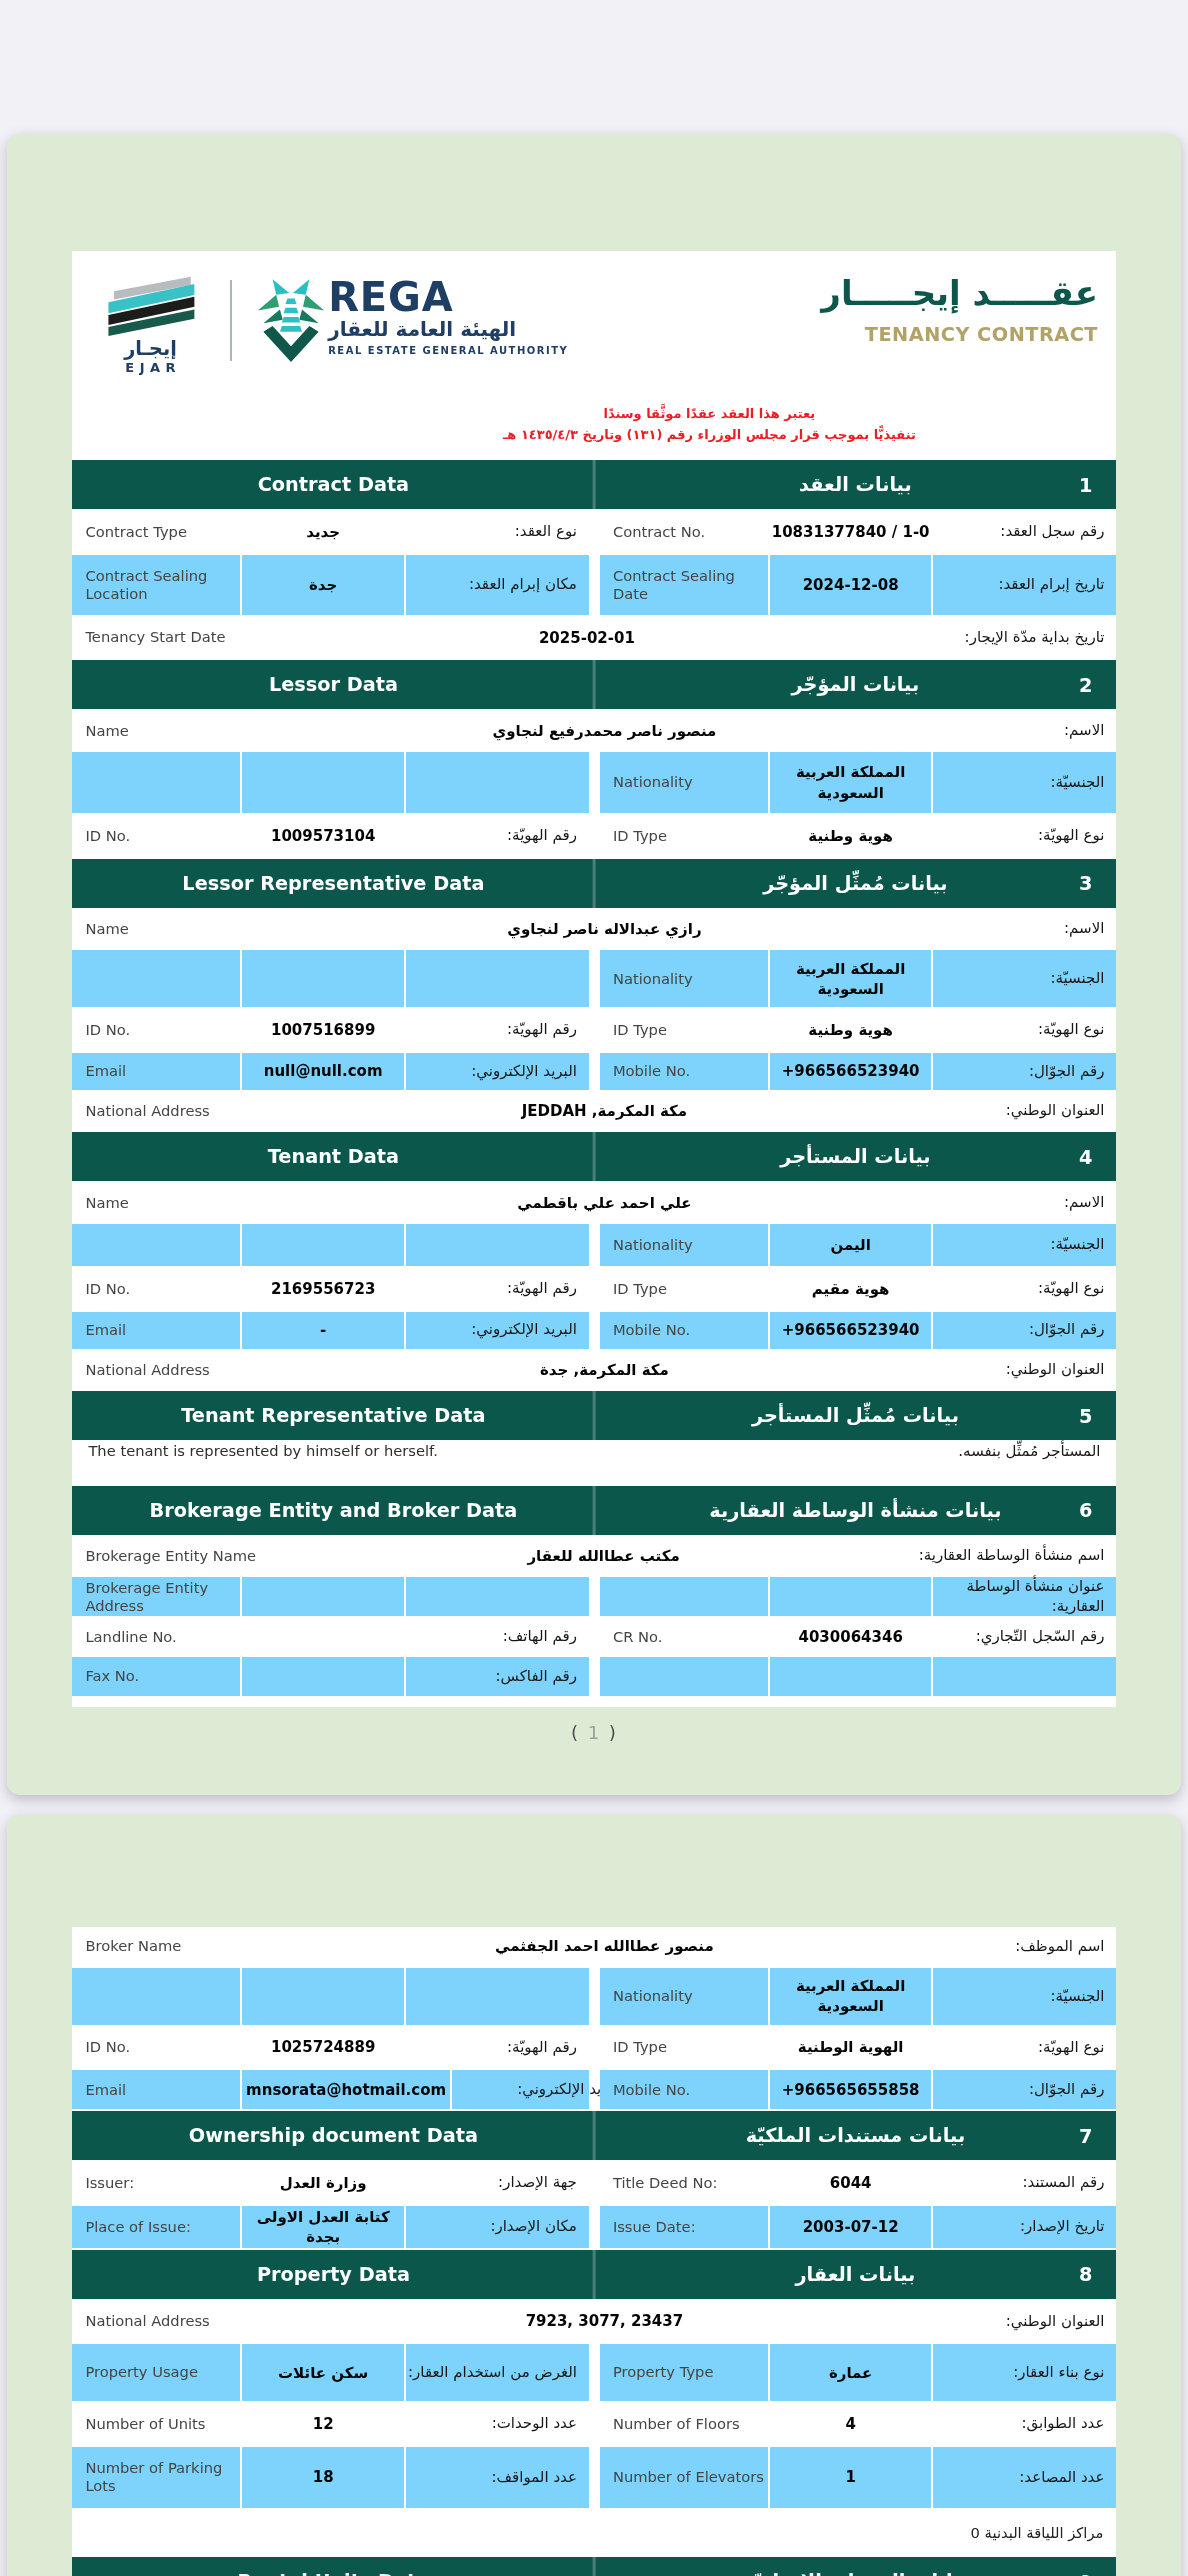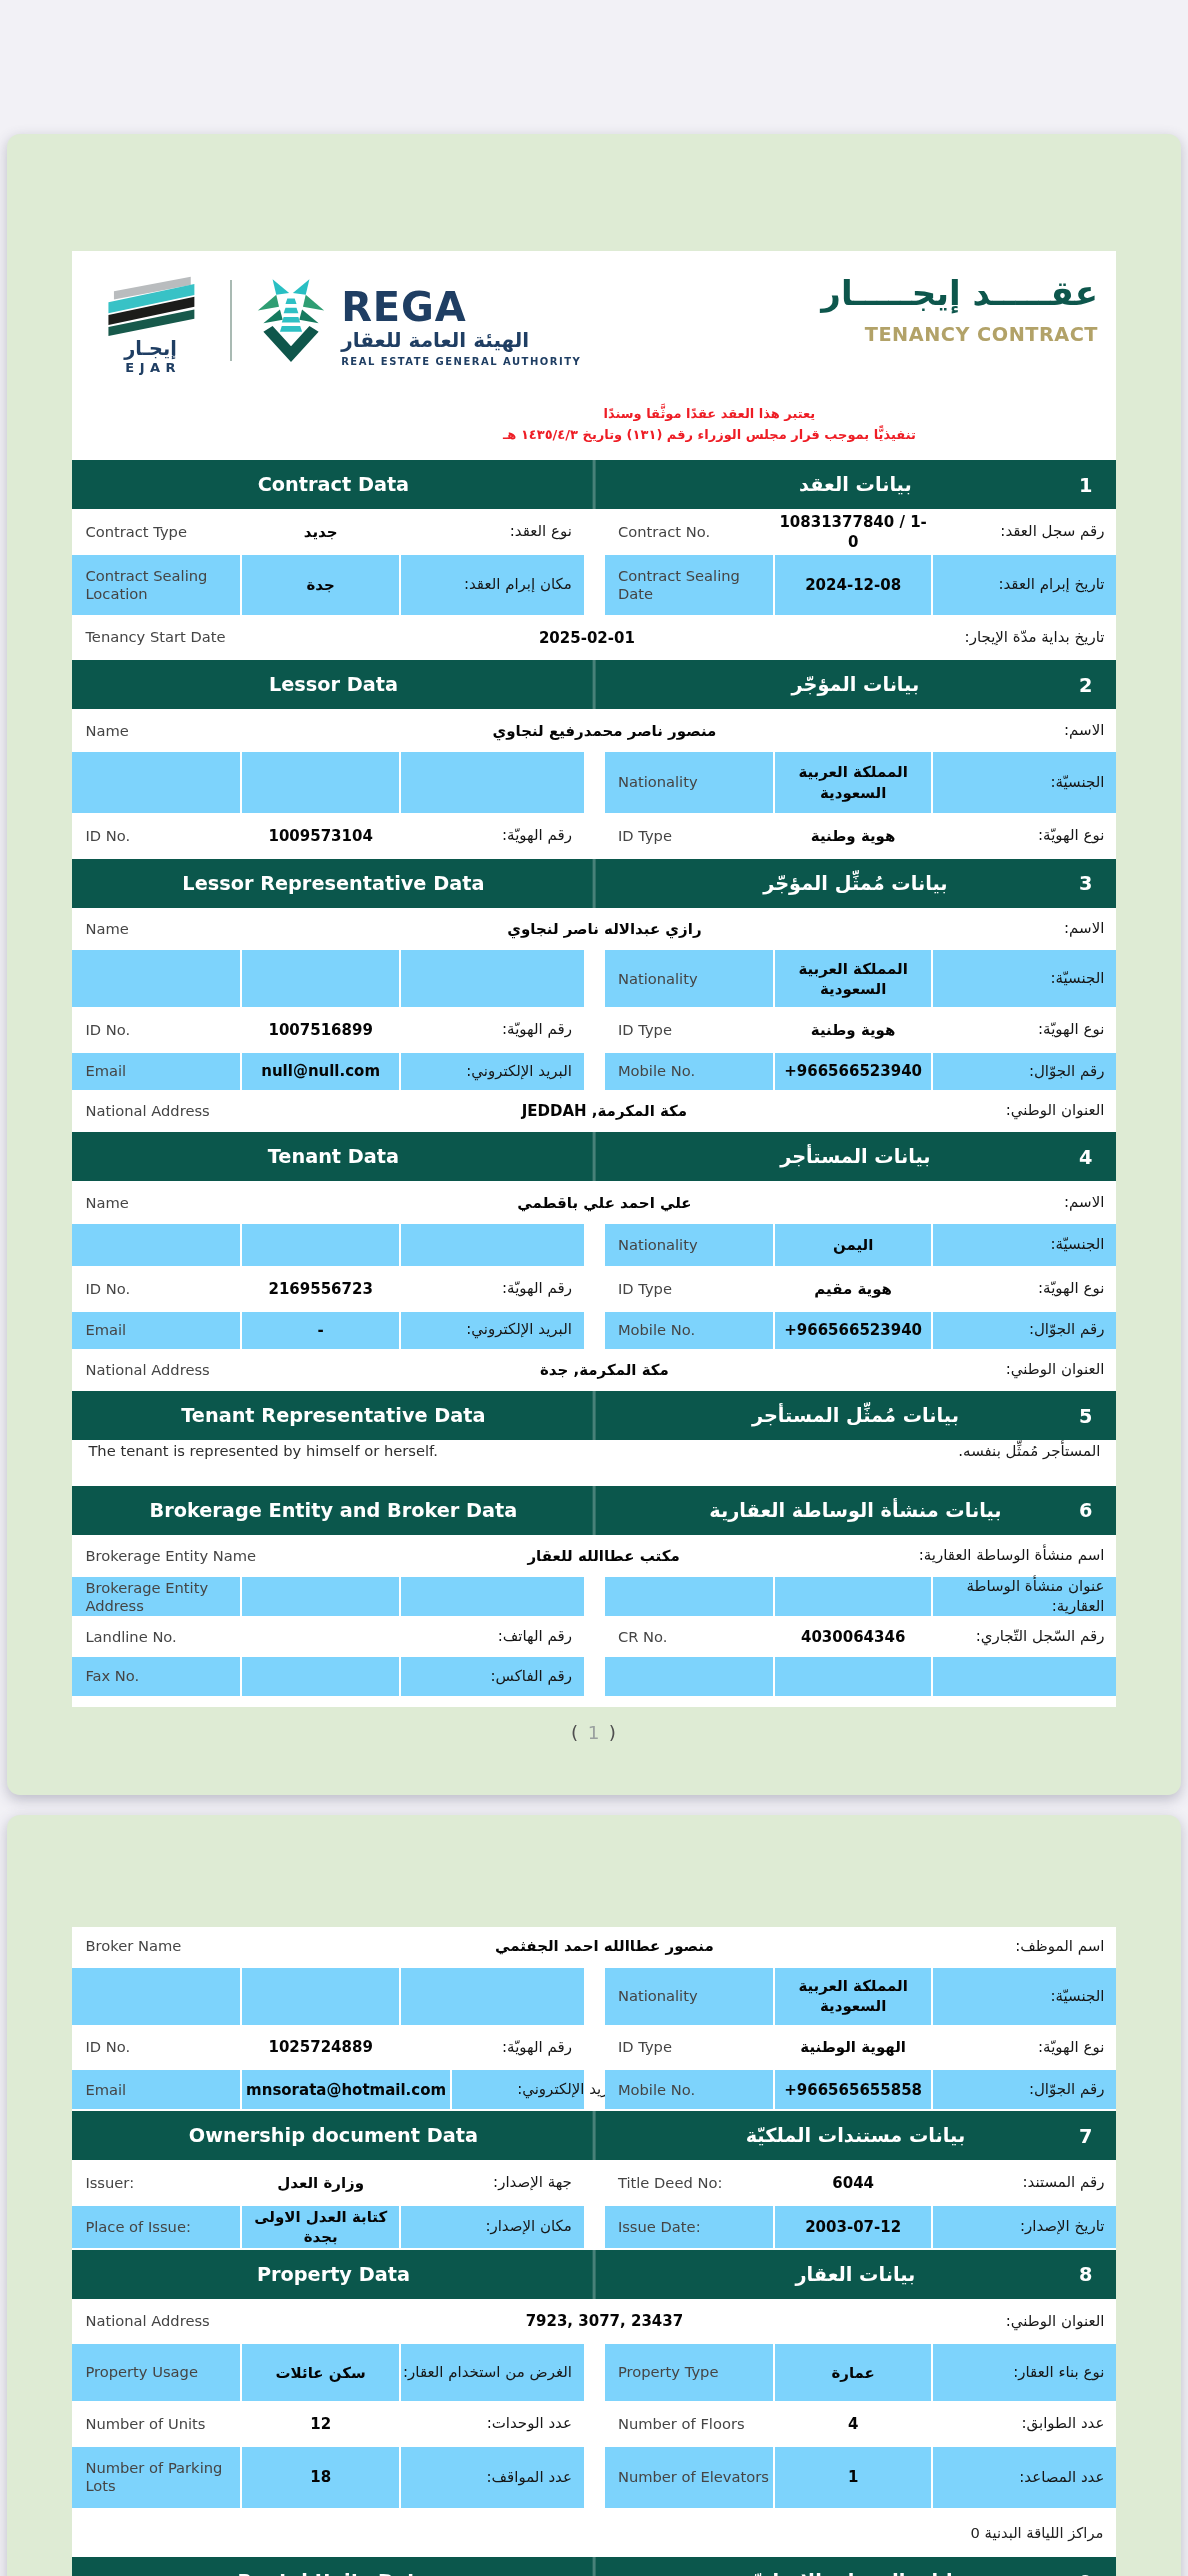--- a/index.html
+++ b/index.html
@@ -21,42 +21,42 @@
   #sheet1{margin-top:117px;min-height:1437px;padding-bottom:9.2px}
   #sheet2{margin-top:112px;min-height:700px}
 
   
   .doc-header{display:flex;align-items:flex-start;padding:22px 9.2px 0 16.6px;height:131px}
   .ejar-logo{width:123px;text-align:center}
   .ejar-logo svg{display:block;margin:0 auto}
   .ejar-ar{font-size:19.3px;font-weight:bold;color:#1f3e63;line-height:1.05;direction:rtl;margin-top:1.8px}
   .ejar-en{font-size:13px;font-weight:bold;color:#1f3e63;letter-spacing:5.5px;padding-left:5.5px;margin-top:0.9px}
   .logo-divider{width:1.8px;height:81px;background:#a9bab3;margin:7.4px 24px 0 18.4px}
-  .rega-logo{display:flex;align-items:flex-end;gap:15px;margin-top:5.5px}
+  .rega-logo{display:flex;align-items:flex-start;gap:2px;margin-top:5.5px}
   .rega-text{padding-top:0}
   .rega-name{font-size:40px;line-height:.92;font-weight:bold;color:#1f3e63;letter-spacing:0.9px}
   .rega-ar{font-size:20px;font-weight:bold;color:#1f3e63;margin-top:1.8px;direction:rtl;text-align:left}
   .rega-en{font-size:10px;font-weight:bold;color:#1f3e63;letter-spacing:1.5px;margin-top:3.7px}
   .title-block{margin-left:auto;text-align:right;padding:1.8px 9.2px 0 0}
   .title-ar{font-size:34px;font-weight:bold;color:#0d564c;direction:rtl;line-height:1.1}
   .title-en{font-size:19.3px;font-weight:bold;color:#b2a268;letter-spacing:0.5px;margin-top:11px}
   .disclaimer{direction:rtl;text-align:center;font-weight:bold;color:#ee1d25;
     font-size:13px;line-height:1.6;margin:0 46px 14.7px 276px}
 
   
   .sec-h{height:49px;background:#0b574c;display:flex;position:relative;margin-bottom:1.8px}
   .sec-h::after{content:"";position:absolute;left:50%;top:0;bottom:0;width:2.8px;
     background:rgba(255,255,255,.25);transform:translateX(-50%)}
   .sec-half{flex:1;display:flex;align-items:center;justify-content:center;
     color:#fff;font-weight:bold;font-size:19.3px}
   .sec-half.rt{position:relative;direction:rtl}
   .sec-num{position:absolute;right:24px;top:50%;transform:translateY(-50%);direction:ltr}
 
   
-  .row{display:flex;gap:21px;margin-bottom:1.8px;align-items:stretch}
+  .row{display:flex;gap:11px;margin-bottom:1.8px;align-items:stretch}
   .half{flex:1;display:flex;align-items:center;min-width:0}
   .fullc{flex:1;display:flex;align-items:center;min-width:0}
   .row.g .half{background:#7dd3fc}
   .en{flex:0 0 155px;padding-left:13px;font-size:14.7px;color:#454545;text-align:left;line-height:1.25}
   .val{flex:1;text-align:center;font-weight:bold;font-size:15px;color:#050505;
     unicode-bidi:plaintext;padding:0 3.7px;line-height:1.35}
   .ar{flex:0 0 171px;padding-right:12px;font-size:15px;color:#161616;
     direction:rtl;text-align:right;line-height:1.3}
   .fullc .en{flex-basis:203px}
   .fullc .ar{flex-basis:auto;min-width:184px;white-space:nowrap}

